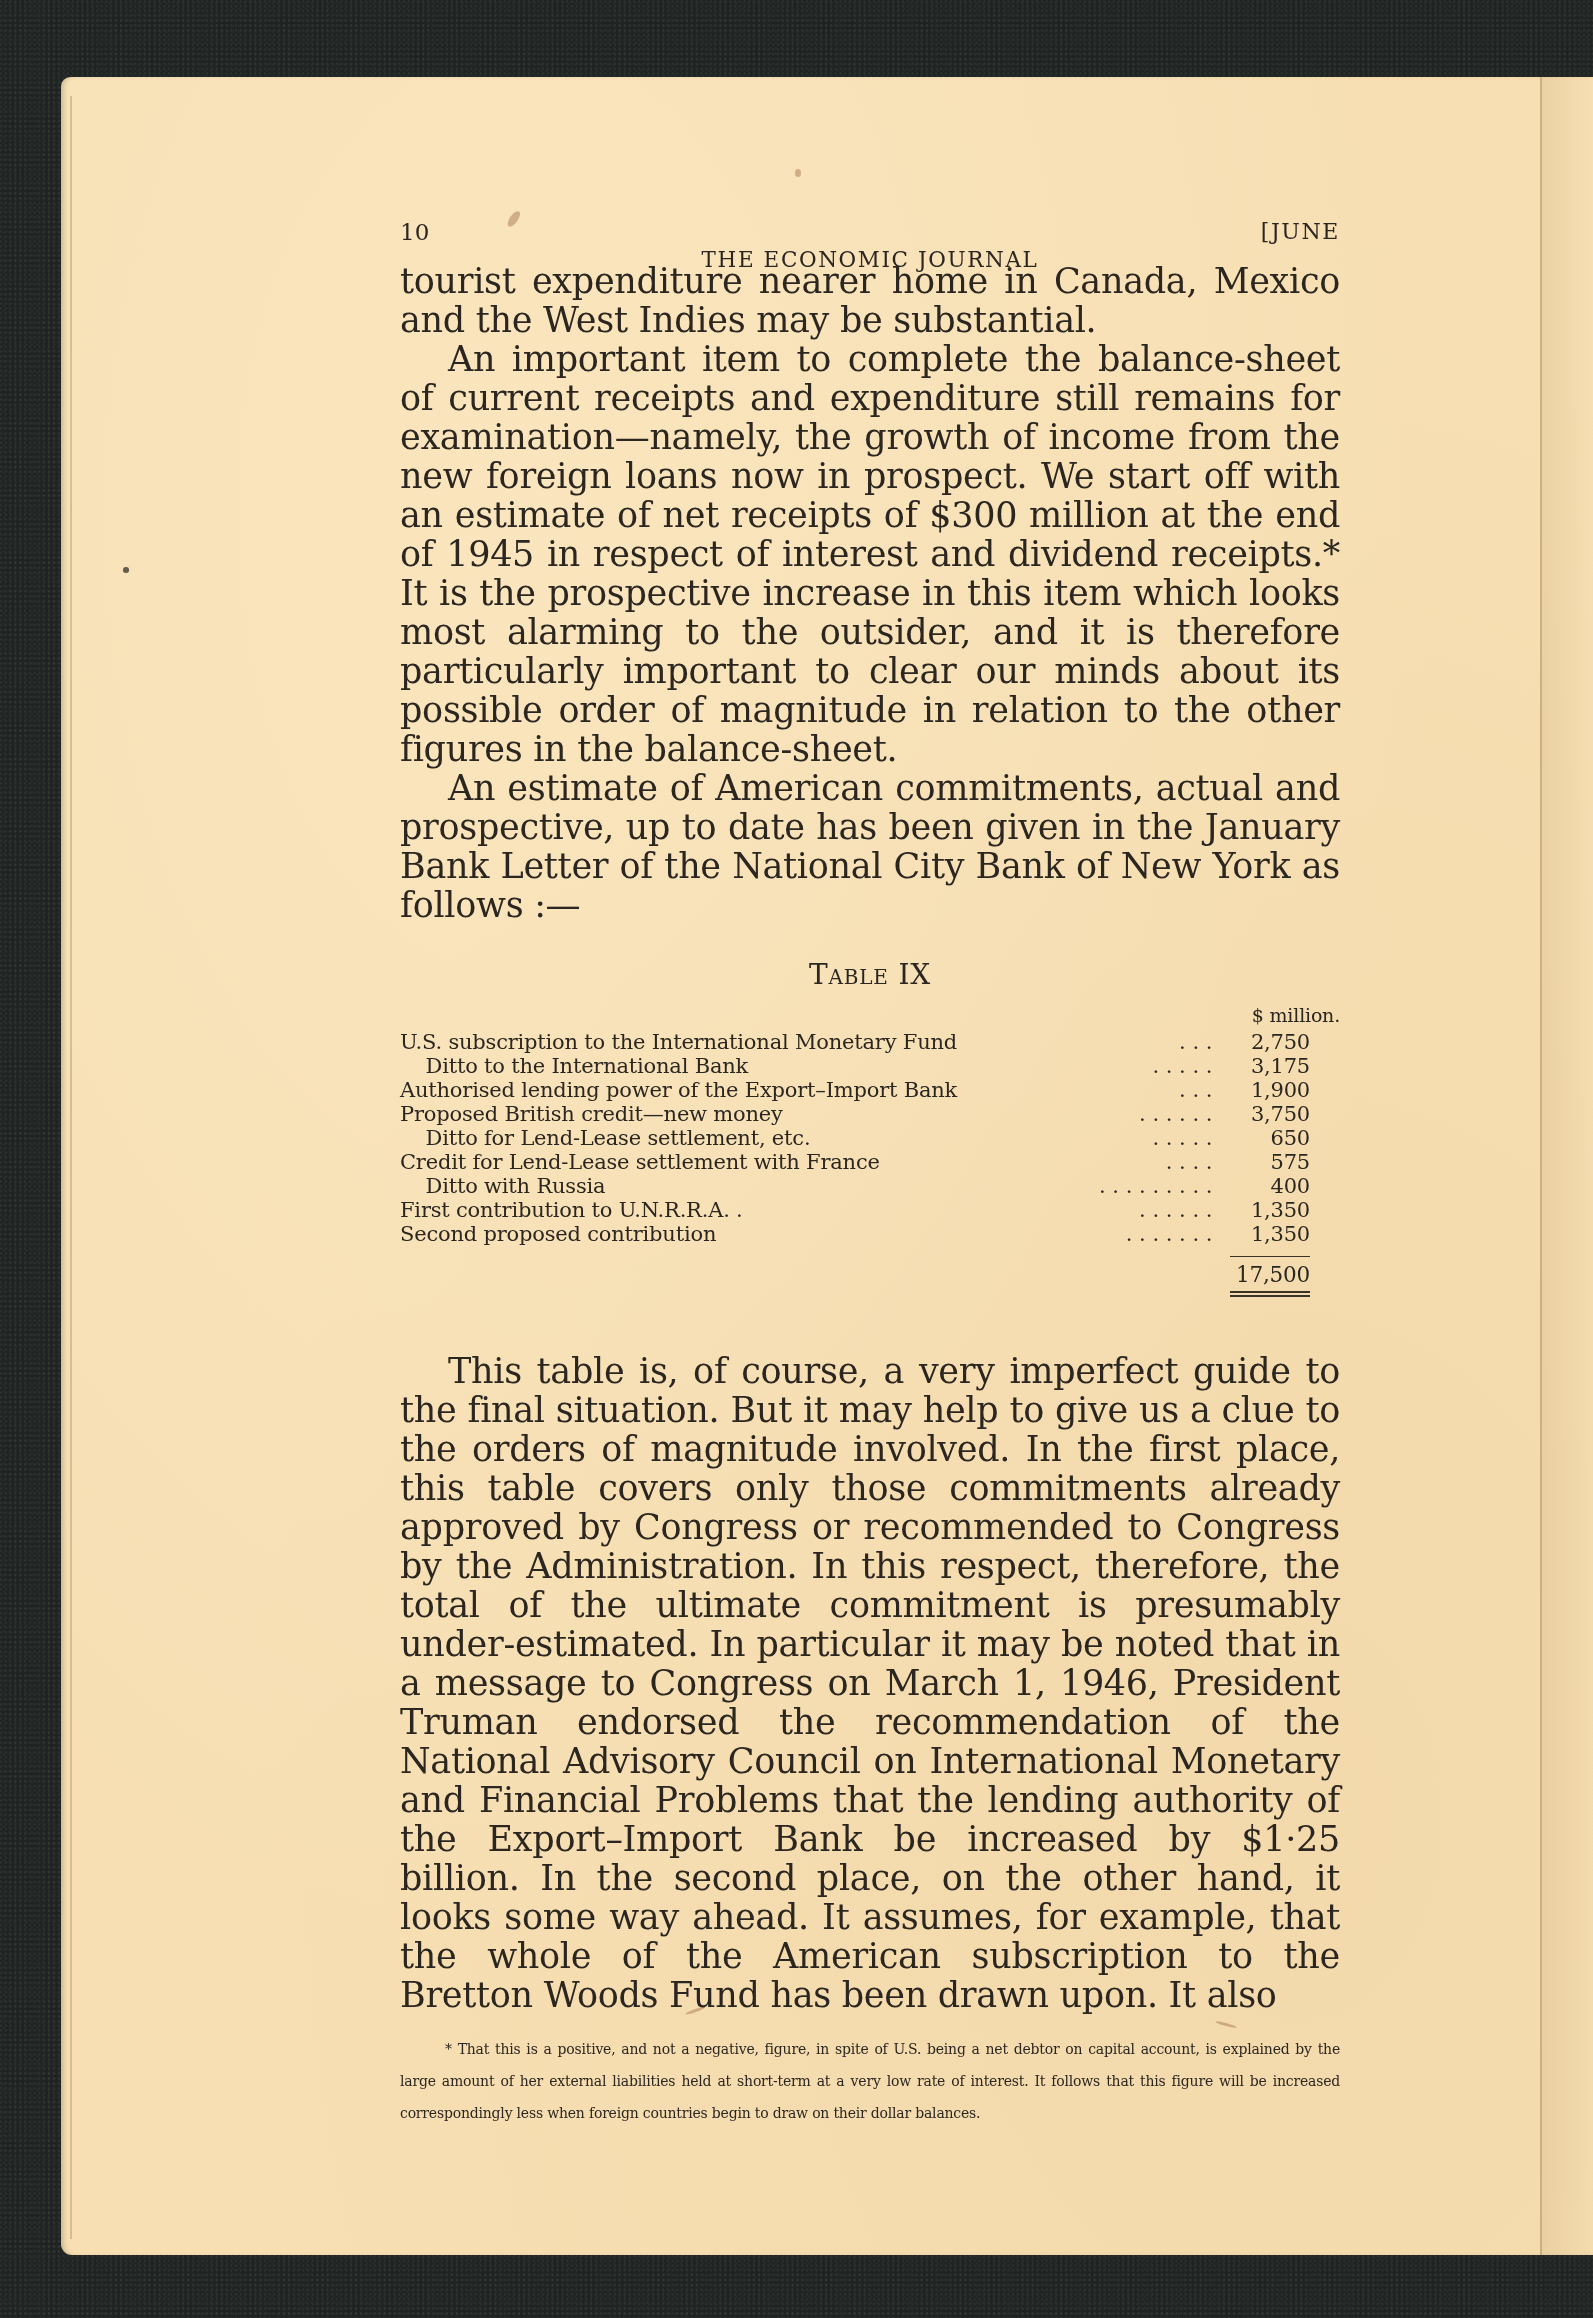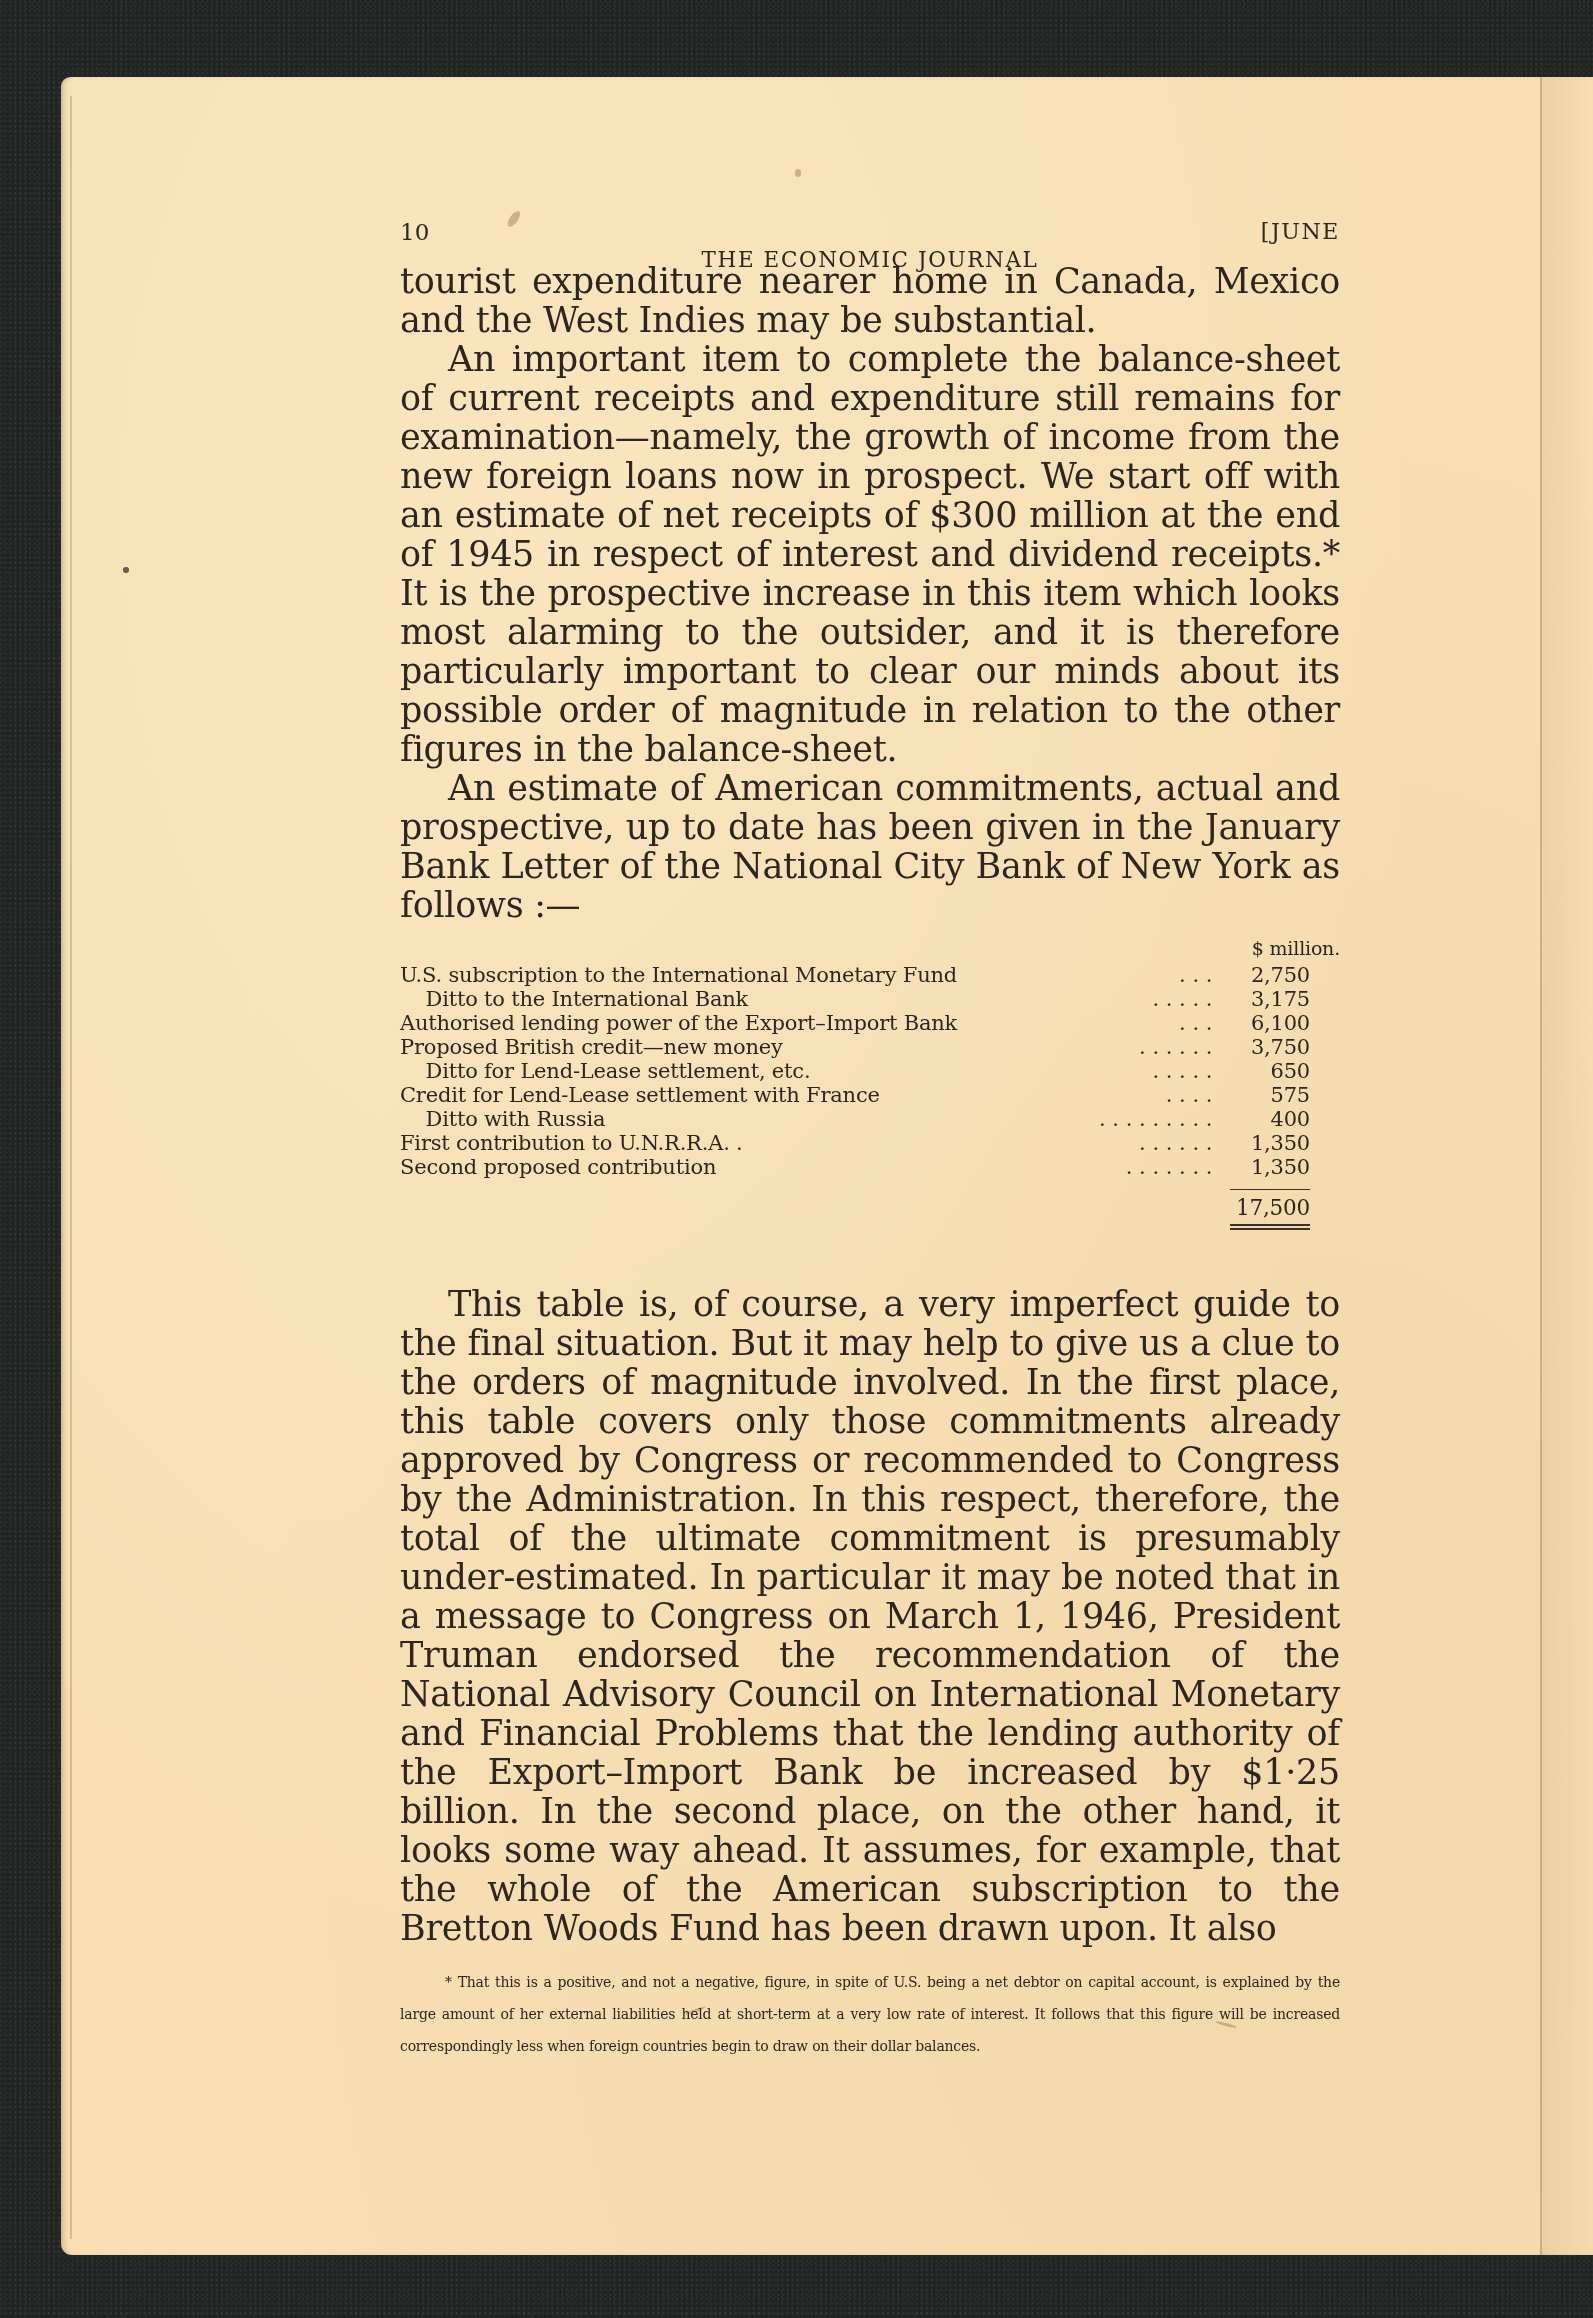--- a/index.html
+++ b/index.html
@@ -221,38 +221,39 @@
     <span class="journal">THE ECONOMIC JOURNAL</span>
     <span class="month">[JUNE</span>
   </div>
 
   <div class="body-text">
     <p class="para">tourist expenditure nearer home in Canada, Mexico and the West Indies may be substantial.</p>
     <p class="para indent">An important item to complete the balance-sheet of current receipts and expenditure still remains for examination—namely, the growth of income from the new foreign loans now in prospect. We start off with an estimate of net receipts of $300 million at the end of 1945 in respect of interest and dividend receipts.*  It is the prospective increase in this item which looks most alarming to the outsider, and it is therefore particularly important to clear our minds about its possible order of magnitude in relation to the other figures in the balance-sheet.</p>
     <p class="para indent">An estimate of American commitments, actual and prospective, up to date has been given in the January Bank Letter of the National City Bank of New York as follows :—</p>
   </div>
 
+  <div class="table-title">Table IX</div>
 
   <div class="table">
     <div class="unit-row">$ million.</div>
 
     <div class="trow">
       <span class="label">U.S. subscription to the International Monetary Fund</span>
       <span class="leaders">.   .   .</span>
       <span class="value">2,750</span>
     </div>
     <div class="trow sub">
       <span class="label">Ditto to the International Bank</span>
       <span class="leaders">.   .   .   .   .</span>
       <span class="value">3,175</span>
     </div>
     <div class="trow">
       <span class="label">Authorised lending power of the Export–Import Bank</span>
       <span class="leaders">.   .   .</span>
-      <span class="value">6,100</span>
+      <span class="value">1,900</span>
     </div>
     <div class="trow">
       <span class="label">Proposed British credit—new money</span>
       <span class="leaders">.   .   .   .   .   .</span>
       <span class="value">3,750</span>
     </div>
     <div class="trow sub">
       <span class="label">Ditto for Lend-Lease settlement, etc.</span>
       <span class="leaders">.   .   .   .   .</span>
       <span class="value">650</span>

